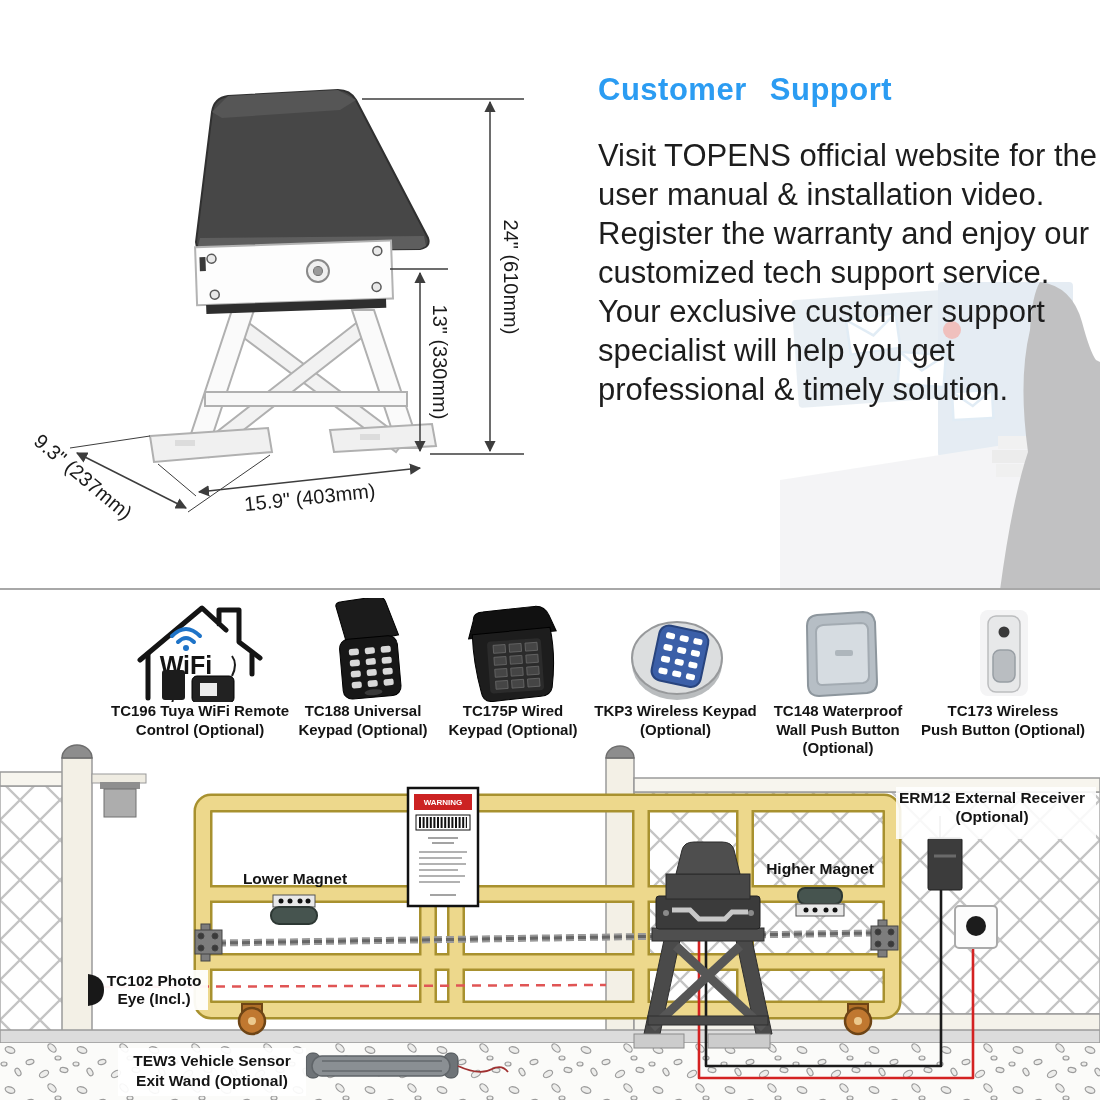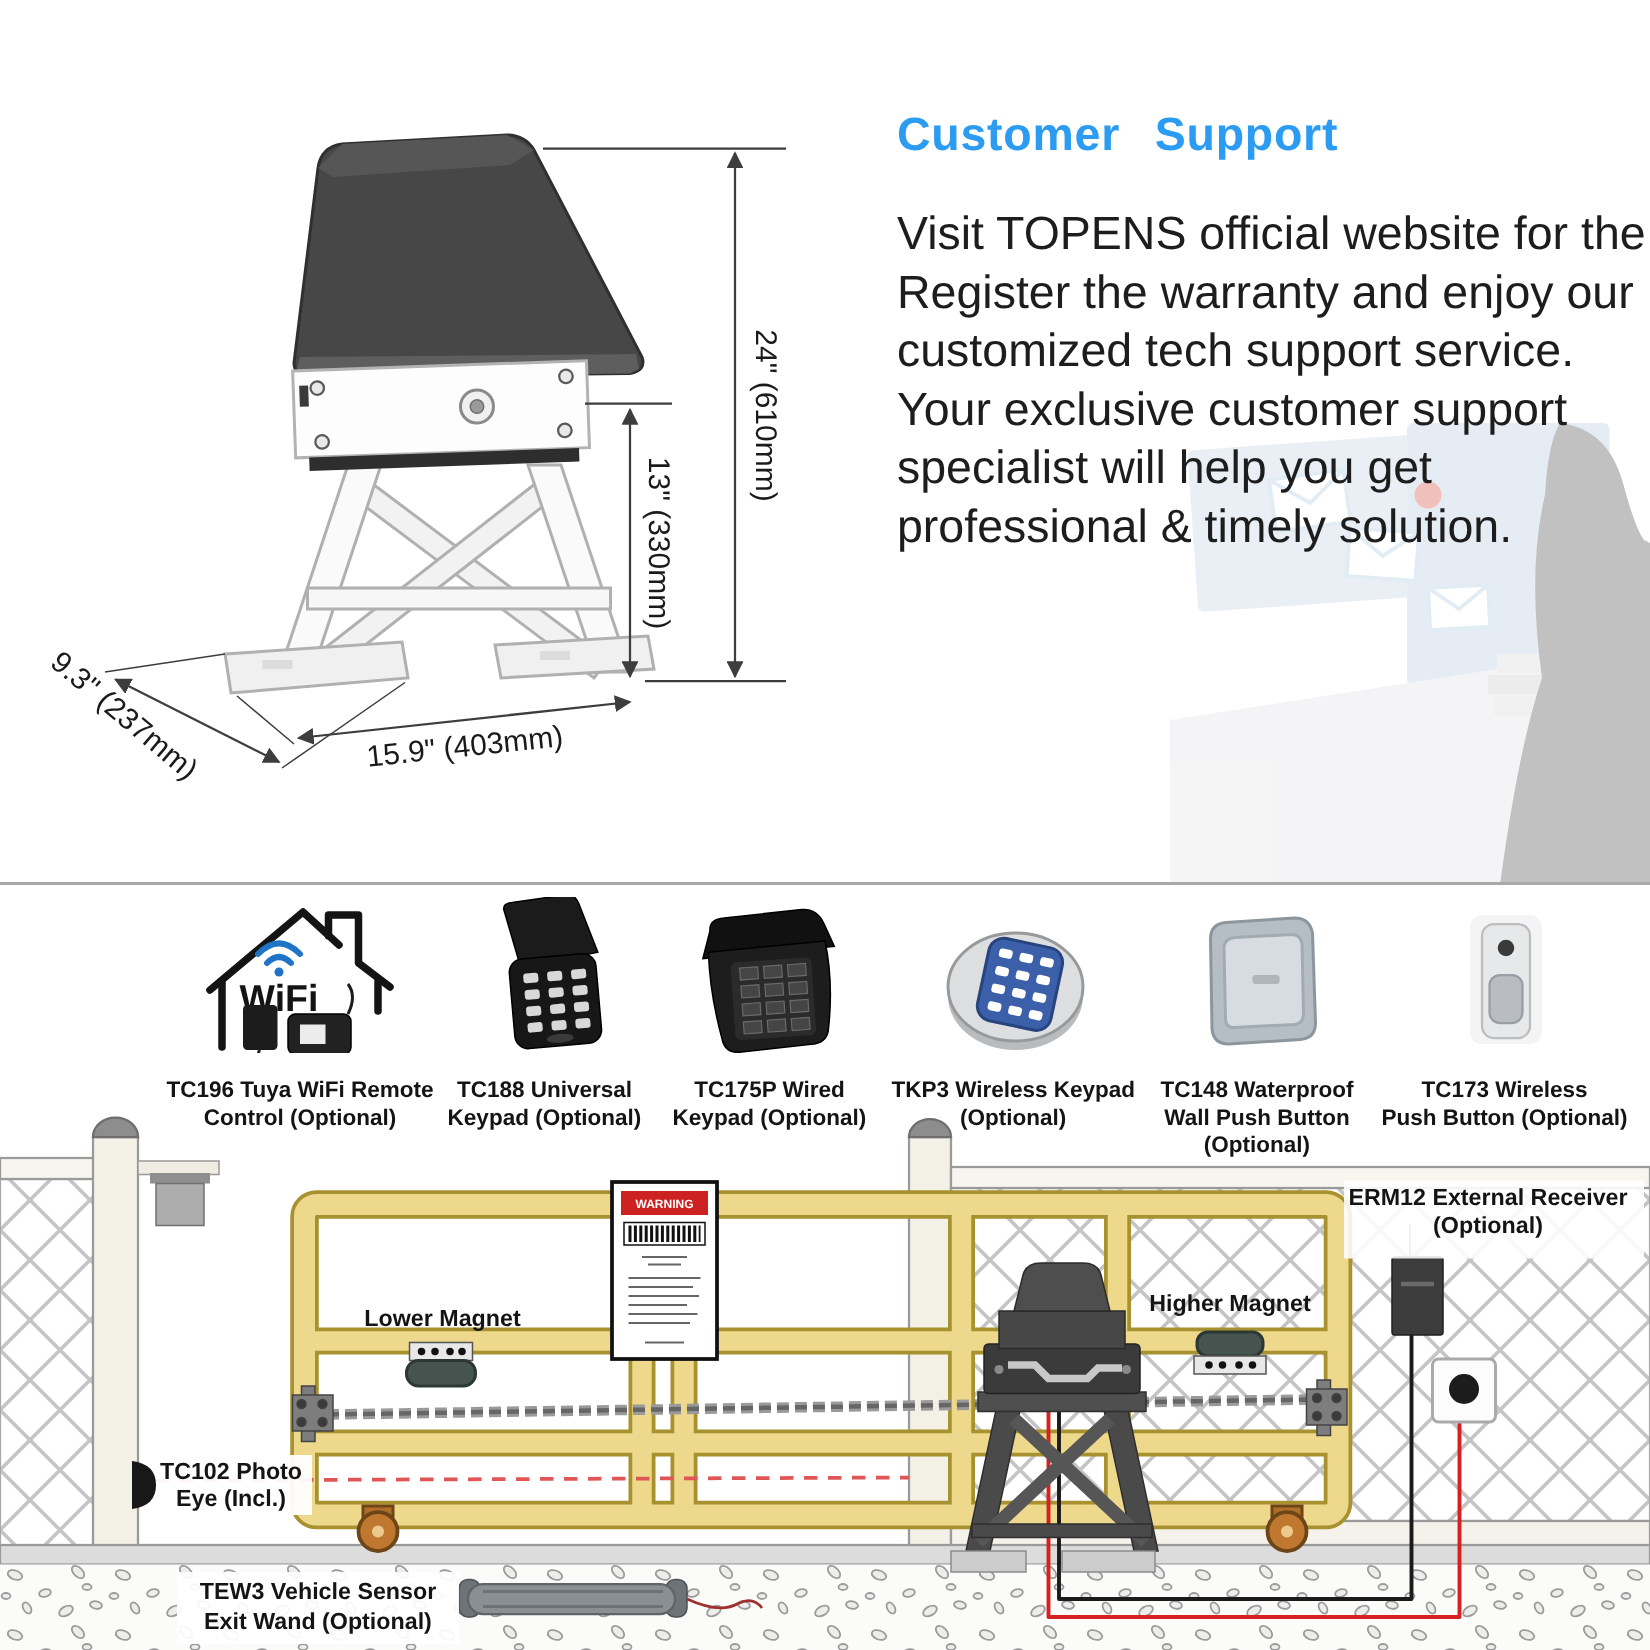--- a/index.html
+++ b/index.html
@@ -10,21 +10,21 @@
   
   .heading{position:absolute;left:598px;top:42px;font-size:31px;font-weight:bold;
            color:var(--heading_blue,#2b9cf2);word-spacing:14px;letter-spacing:.5px;margin-top:30px;}
   .para{position:absolute;left:598px;top:136px;font-size:31px;line-height:39px;color:#1d1d1d;}
   
   .divider{position:absolute;left:0;top:588px;width:1100px;height:2px;background:#a8a8a8;}
   
   .accessories{position:absolute;left:0;top:598px;width:956px;height:172px;}
   .acc{position:absolute;text-align:center;}
   .acc .acc-icon{height:104px;display:flex;align-items:flex-end;justify-content:center;}
-  .acc .acc-label{font-size:15px;font-weight:bold;line-height:18.5px;color:#141414;margin-top:16px;}
+  .acc .acc-label{font-size:15px;font-weight:bold;line-height:18.5px;color:#141414;margin-top:0;}
   #acc-tc196{left:105px;width:190px;}
   #acc-tc188{left:283px;width:160px;}
   #acc-tc175p{left:433px;width:160px;}
   #acc-tkp3{left:588px;width:175px;}
   #acc-tc148{left:753px;width:170px;}
   #acc-tc173{left:918px;width:170px;}
   .dimtxt{font-size:20px;fill:#1a1a1a;}
   .diag-label{font-size:15.5px;font-weight:bold;fill:#141414;}
 </style>
 </head>
@@ -110,20 +110,21 @@
       <text class="dimtxt" transform="rotate(90 509 277)" x="509" y="277" text-anchor="middle" dominant-baseline="middle">24" (610mm)</text>
       <text class="dimtxt" transform="rotate(90 438 362)" x="438" y="362" text-anchor="middle" dominant-baseline="middle">13" (330mm)</text>
       <text class="dimtxt" transform="rotate(-6 310 499)" x="310" y="499" text-anchor="middle" dominant-baseline="middle">15.9" (403mm)</text>
       <text class="dimtxt" transform="rotate(40 82 478)" x="82" y="478" text-anchor="middle" dominant-baseline="middle">9.3" (237mm)</text>
     </g>
   </svg>
 
   <div class="heading">Customer Support</div>
   <div class="para">
     <div>Visit TOPENS official website for the</div>
+    <div>user manual &amp; installation video.</div>
     <div>Register the warranty and enjoy our</div>
     <div>customized tech support service.</div>
     <div>Your exclusive customer support</div>
     <div>specialist will help you get</div>
     <div>professional &amp; timely solution.</div>
   </div>
 
   <div class="divider"></div>
 
   <div class="accessories">

